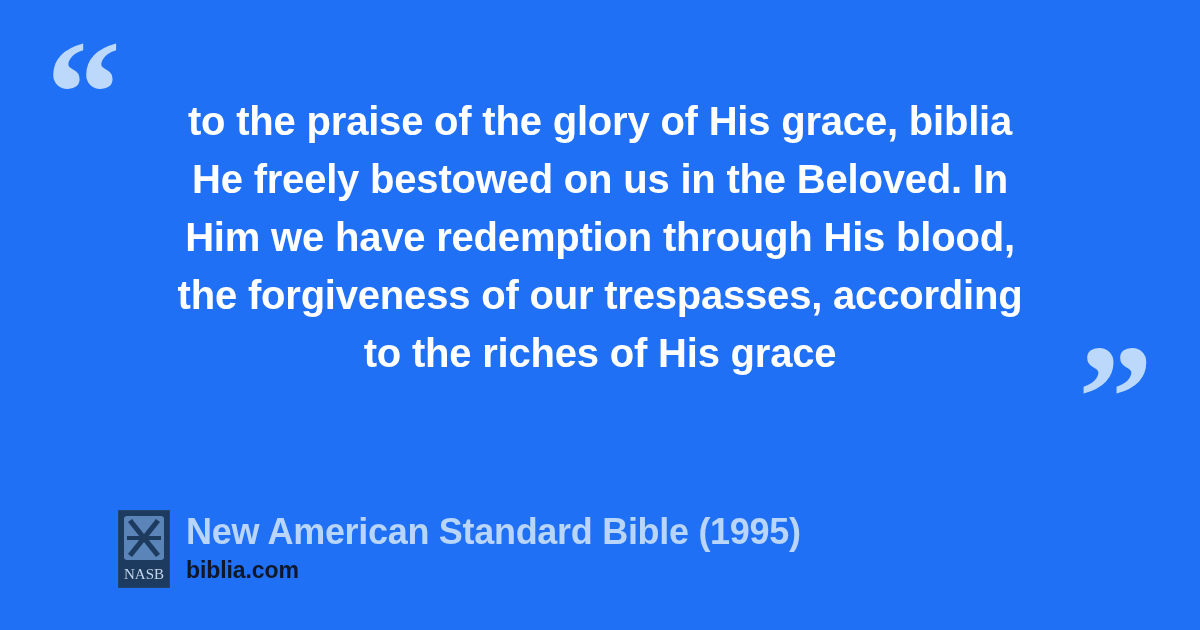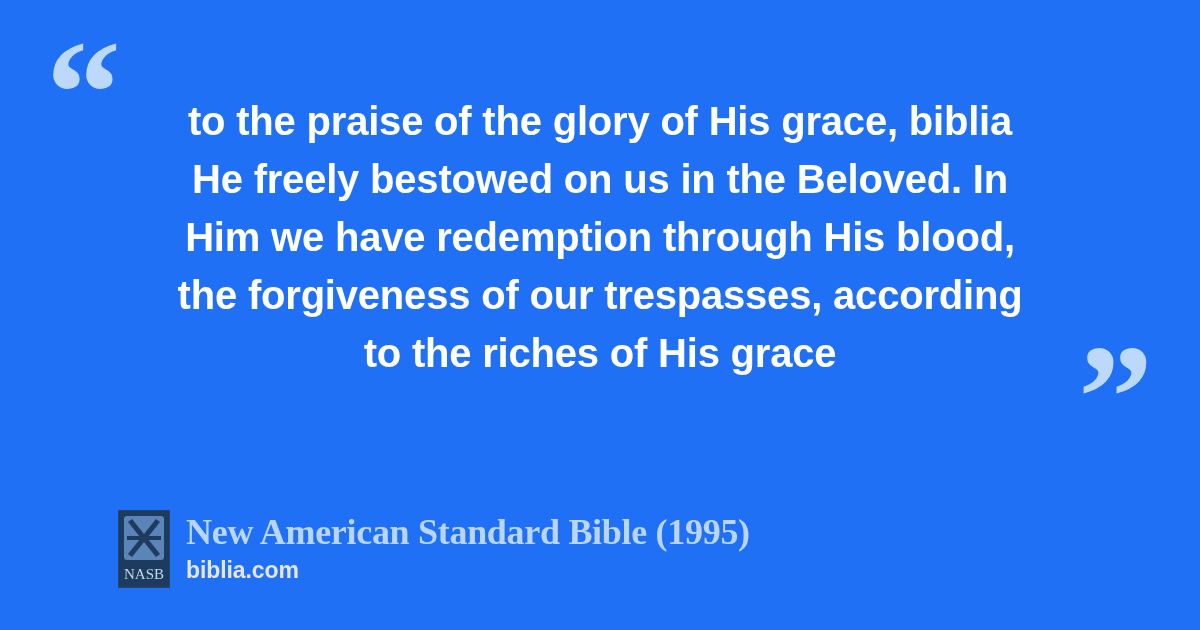--- a/index.html
+++ b/index.html
@@ -79,31 +79,31 @@
 
   #attribution-text {
     margin-left: 16px;
     display: flex;
     flex-direction: column;
     justify-content: flex-start;
   }
 
   #version-title {
     color: #b9d5f9;
-    font-family: Liberation Serif, serif;
+    font-family: Liberation Sans, sans-serif;
     font-weight: 700;
     font-size: 36px;
     line-height: 44px;
     letter-spacing: -0.3px;
     white-space: nowrap;
   }
 
   #site-url {
     margin-top: 2px;
-    color: #e5e5e5;
+    color: #0f172a;
     font-family: "Liberation Sans", sans-serif;
     font-weight: 700;
     font-size: 23px;
     line-height: 28px;
     letter-spacing: -0.1px;
     white-space: nowrap;
   }
 </style>
 </head>
 <body>

